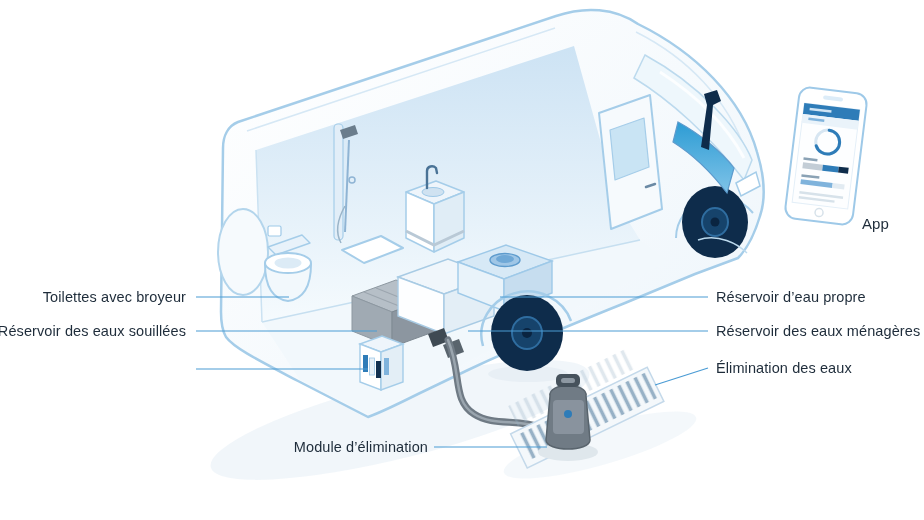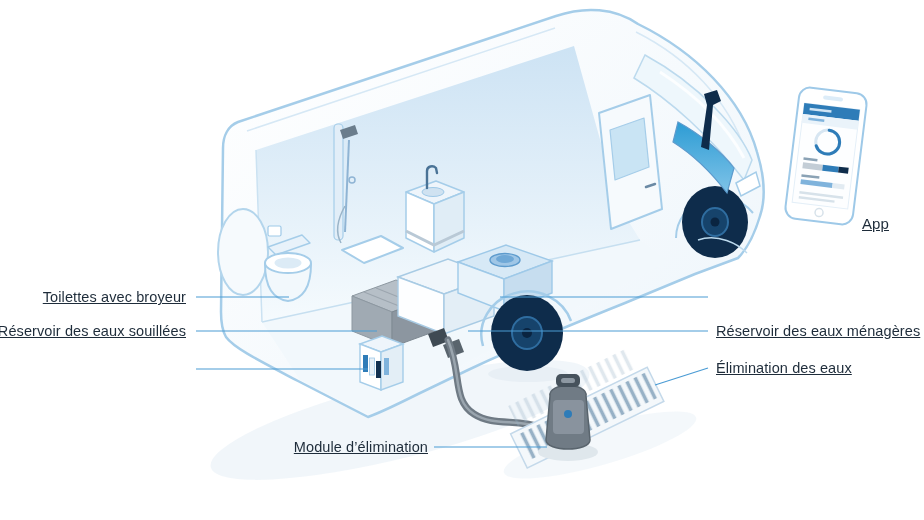--- a/index.html
+++ b/index.html
@@ -13,21 +13,20 @@
     overflow: hidden;
   }
   .art { position: absolute; left: 0; top: 0; }
   .callout-label {
     position: absolute;
     font-size: 14.5px;
     line-height: 18px;
     color: #1e2c3a;
     white-space: nowrap;
     letter-spacing: 0.1px;
-    text-decoration: underline;
   }
   .align-right { text-align: right; }
 </style>
 </head>
 <body>
 
 <div class="stage">
 
   <svg class="art" width="924" height="520" viewBox="0 0 924 520">
     <defs>
@@ -203,17 +202,18 @@
       <line x1="434" y1="447" x2="547" y2="447"></line>
       <line x1="500" y1="297" x2="708" y2="297"></line>
       <line x1="468" y1="331" x2="708" y2="331"></line>
       <line x1="655" y1="385" x2="708" y2="368"></line>
     </g>
   </svg>
 
   <div class="callout-label align-right" style="right:738px; top:288px;text-align:center;">Toilettes avec broyeur</div>
   <div class="callout-label align-right" style="right:738px; top:322px;">Réservoir des eaux souillées</div>
   <div class="callout-label align-right" style="right:496px; top:438px;text-align:right;">Module d’élimination</div>
+  <div class="callout-label" style="left:716px; top:288px;">Réservoir d’eau propre</div>
   <div class="callout-label" style="left:716px; top:359px;">Élimination des eaux</div>
   <div class="callout-label" style="left:716px; top:322px;">Réservoir des eaux ménagères</div>
   <div class="callout-label" style="left:862px; top:215px; font-size:15px;">App</div>
 
 </div>
 
 </body></html>

